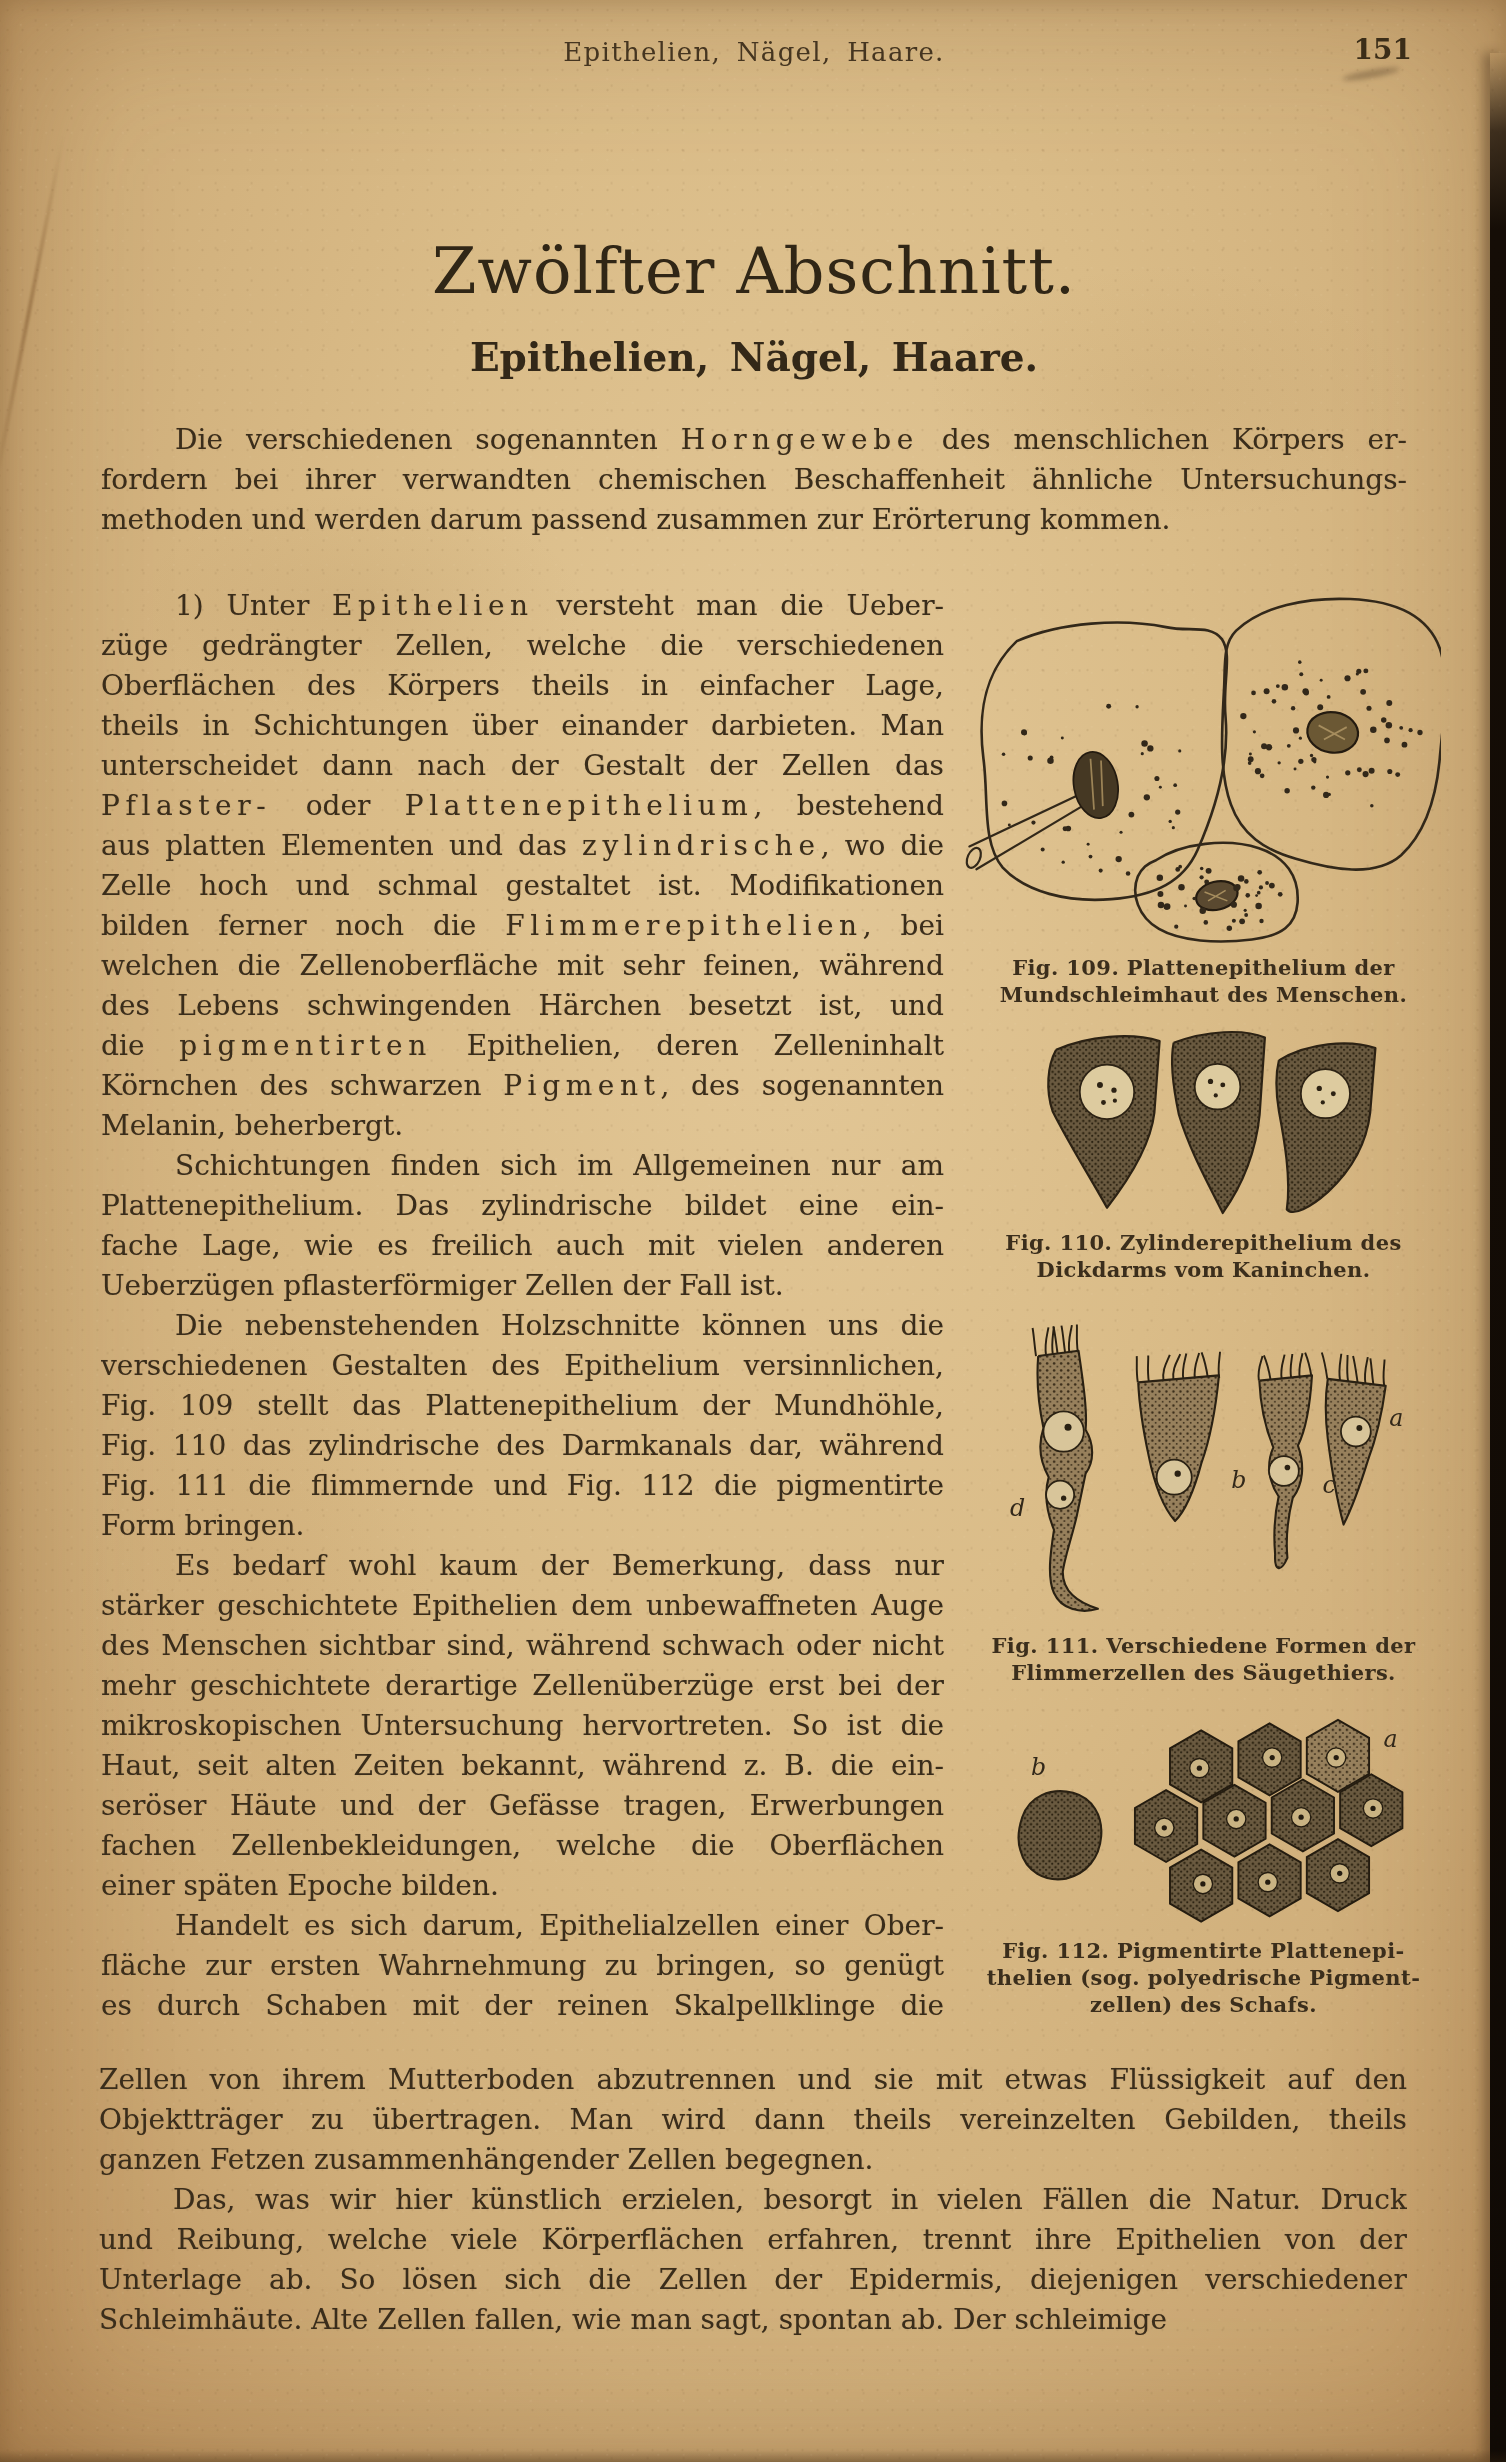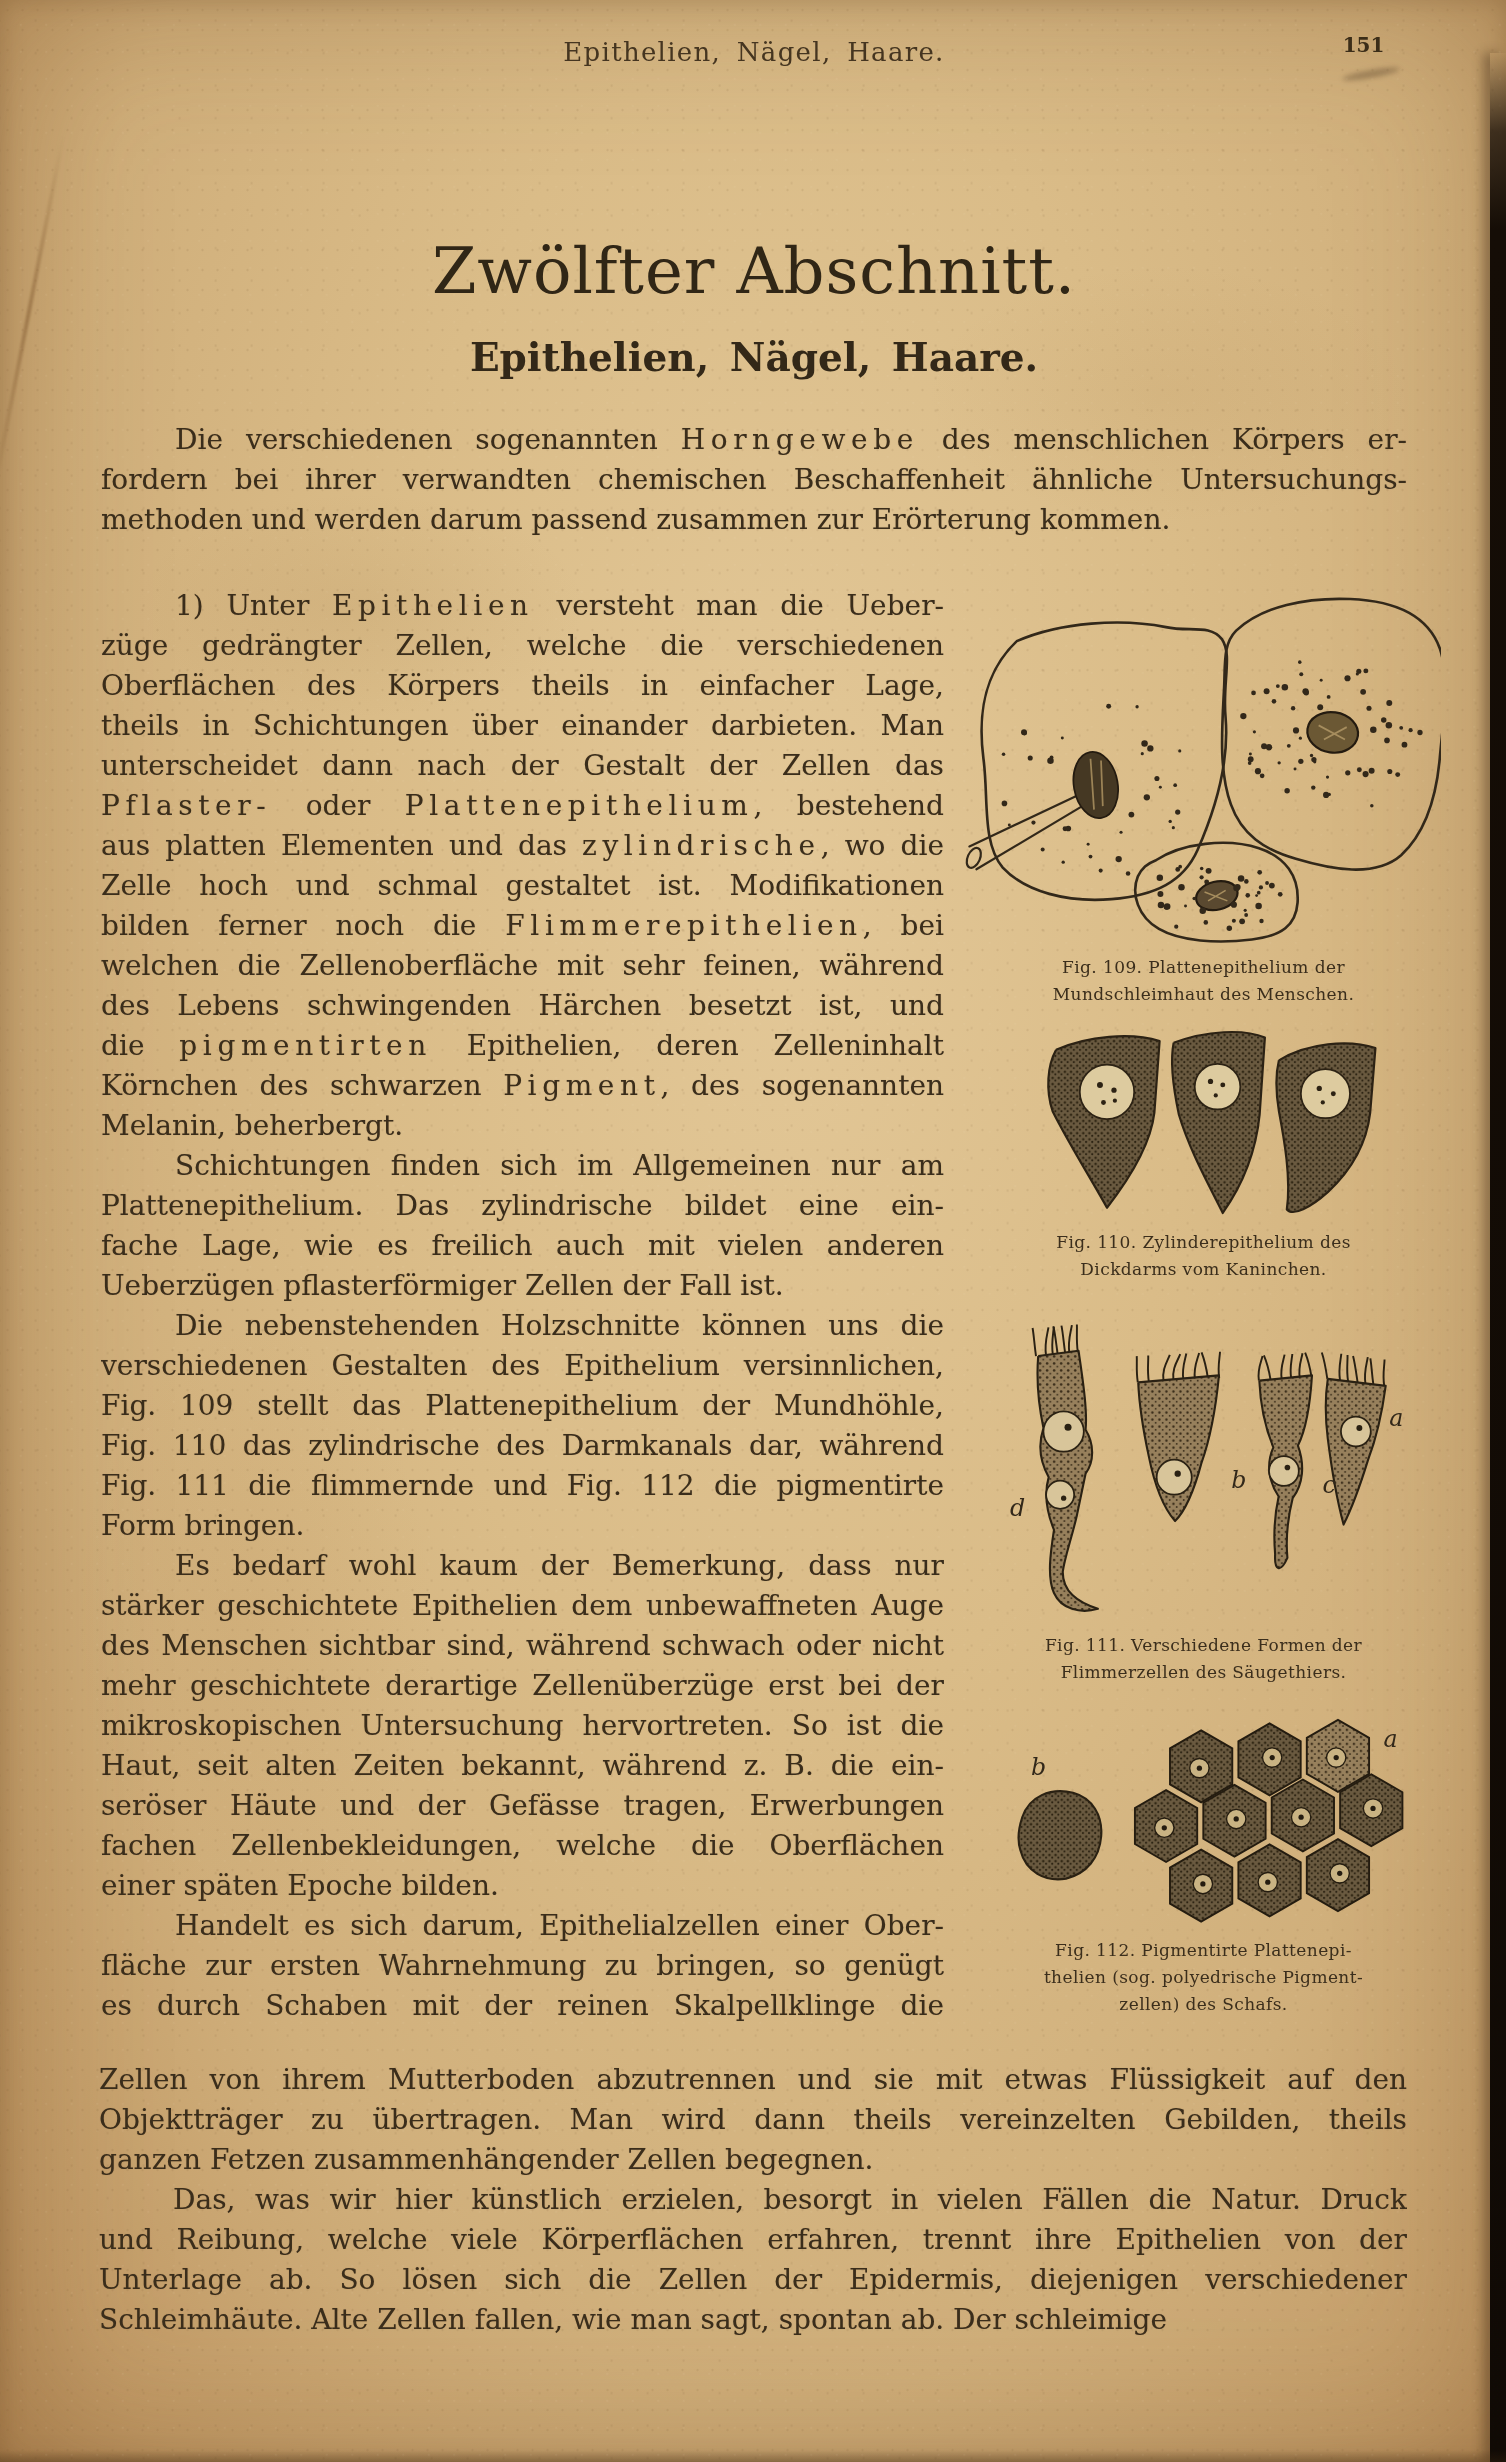--- a/index.html
+++ b/index.html
@@ -23,42 +23,42 @@
     background:linear-gradient(to bottom, rgba(130,90,45,0), rgba(120,80,40,.45), rgba(130,90,45,0));
     transform:rotate(11deg);filter:blur(0.9px);}
   .edgebar{position:absolute;left:1490px;top:53px;width:16.7px;height:2410px;
     background:linear-gradient(to bottom, rgba(20,12,6,0) 0, rgba(20,12,6,.75) 79px, #150d06 176px, #100a05 100%);
     box-shadow:-7px 0 10.5px rgba(50,30,12,.35);}
   .bottomedge{position:absolute;left:0;top:2450px;width:1507px;height:12.3px;
     background:linear-gradient(to bottom, rgba(70,45,20,0), rgba(60,38,16,.35));}
 
   .running-head{position:absolute;left:101px;top:37px;width:1306px;text-align:center;
     font-size:26px;letter-spacing:1.3px;word-spacing:6.1px;color:#453520;}
-  .pageno{position:absolute;left:1315px;top:33px;width:97px;text-align:center;
-    font-size:20px;font-weight:bold;color:#3b2d18;}
+  .pageno{position:absolute;left:1315px;top:33px;width:97px;text-align:right;
+    font-size:28px;font-weight:bold;color:#3b2d18;}
   .smudge{position:absolute;left:1342px;top:70px;width:58px;height:8px;border-radius:50%;
     background:rgba(55,38,20,.30);filter:blur(2.6px);transform:rotate(-10deg);}
 
   .sec-title{position:absolute;left:101px;top:234px;width:1306px;margin:0;text-align:center;
     font-size:64px;font-weight:normal;letter-spacing:0.9px;color:#3026166;color:#302616;}
   .sec-sub{position:absolute;left:101px;top:334px;width:1306px;margin:0;text-align:center;
     font-size:39px;font-weight:bold;word-spacing:7px;color:#332818;}
 
   .tblock{position:absolute;font-size:28px;color:#3a2d1b;
     text-shadow:0 0 0.9px rgba(70,48,24,.25);}
   .tline{height:40px;line-height:40px;text-align:justify;text-align-last:justify;overflow:hidden;}
   .tline.end{text-align-last:left;}
   .tline.ind{text-indent:74px;}
   .g{letter-spacing:.2em;}
   .intro{left:101px;top:420px;width:1306px;}
   .col{left:101px;top:586px;width:843px;}
   .outro{left:99px;top:2060px;width:1308px;}
 
   figure{margin:0;padding:0;position:absolute;}
-  .cap{position:absolute;text-align:center;font-size:17px;line-height:27px;font-weight:normal;
+  .cap{position:absolute;text-align:center;font-size:21px;line-height:27px;font-weight:bold;
     color:#3b2e1c;letter-spacing:0.4px;}
   .cap .tline{height:27px;line-height:27px;text-align:center;text-align-last:center;text-indent:0;}
   .figlabel{font-style:italic;font-family:"DejaVu Serif","Liberation Serif",serif;
     font-size:27px;fill:#32281a;}
 </style>
 </head>
 <body>
 
 <div class="page">
   <div class="texture"></div>

